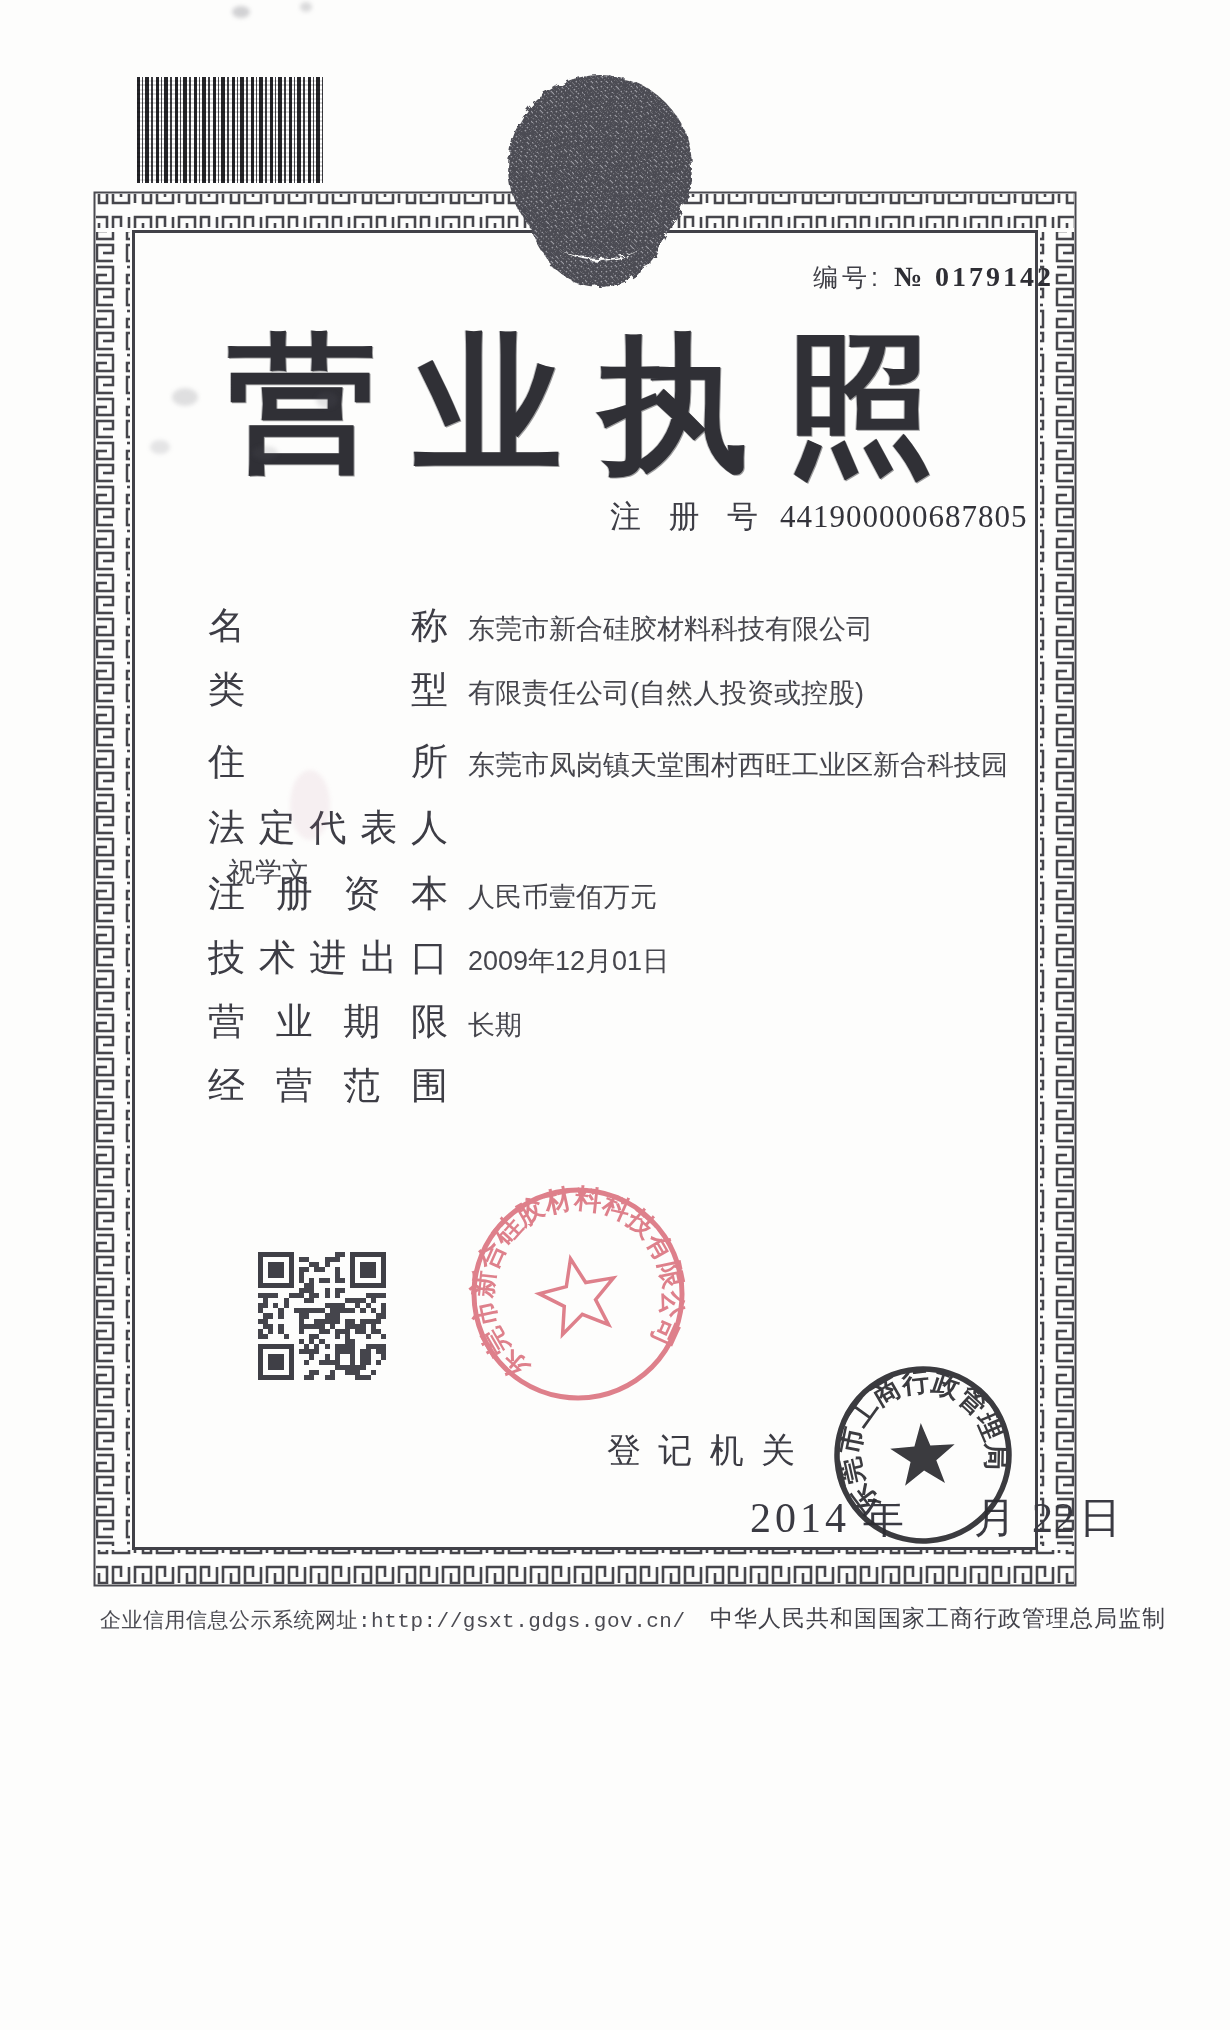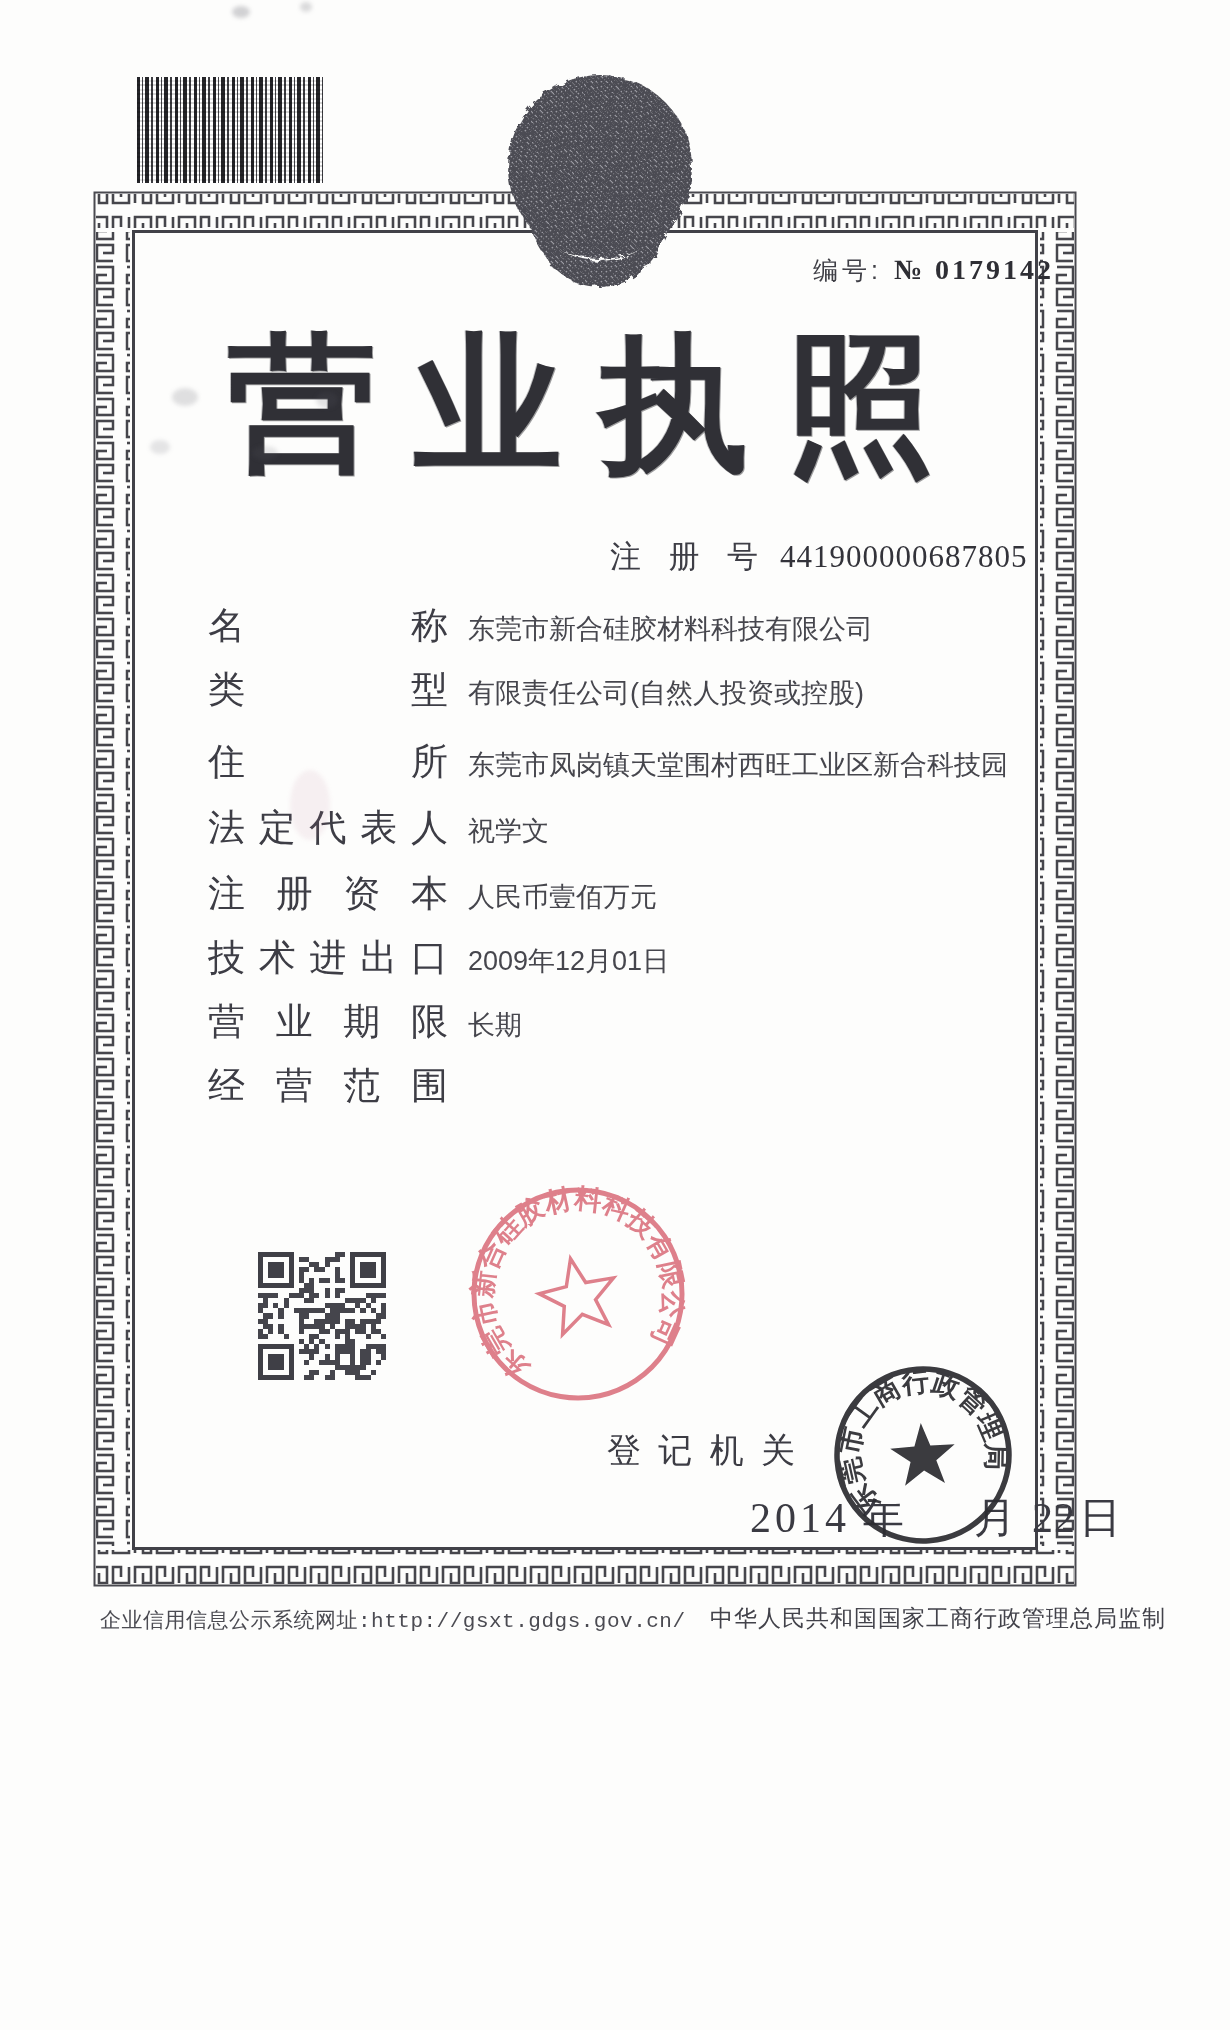--- a/index.html
+++ b/index.html
@@ -21,34 +21,34 @@
         rgba(40,40,46,.85) 5px 6px, rgba(255,255,255,.85) 6px 8px,
         rgba(20,20,24,.9) 8px 12px, rgba(255,255,255,.8) 12px 14px,
         rgba(45,45,50,.9) 14px 16px, rgba(255,255,255,.85) 16px 19px),
       repeating-linear-gradient(0deg,
         rgba(255,255,255,.35) 0 2px, rgba(0,0,0,.12) 2px 4px,
         rgba(255,255,255,.28) 4px 7px, rgba(0,0,0,.18) 7px 9px);
     background-blend-mode:multiply;
     filter:blur(.4px) contrast(1.05);
   }
   
-  .serial{left:813px;top:254px;display:flex;align-items:baseline;gap:12px;}
+  .serial{left:813px;top:261px;display:flex;align-items:baseline;gap:12px;}
   .serial .lbl{font-size:25px;letter-spacing:4px;color:#3f3f46;}
   .serial .num{font-family:"Liberation Serif","DejaVu Serif",serif;font-weight:bold;
     font-size:28px;letter-spacing:3px;color:#2e2e34;}
   
   .title{left:228px;top:330px;width:706px;height:160px;display:flex;
     justify-content:space-between;align-items:flex-start;}
   .title span{
     font-size:148px;line-height:1;font-weight:bold;color:#303036;
     font-family:"Liberation Sans","DejaVu Sans",sans-serif;
     text-shadow:1px 1px 0 rgba(40,40,45,.45), -1px 0 0 rgba(40,40,45,.3);
   }
   
-  .regno{left:610px;top:536px;display:flex;align-items:baseline;}
+  .regno{left:610px;top:496px;display:flex;align-items:baseline;}
   .regno .lbl{width:148px;font-size:31px;color:#3e3e46;
     text-align:justify;text-align-last:justify;}
   .regno .val{margin-left:22px;font-size:31px;letter-spacing:1px;color:#33333a;
     font-family:"Liberation Serif","DejaVu Serif",serif;}
   
   .frow{position:absolute;left:208px;display:flex;align-items:flex-start;}
   .frow .lbl{width:240px;font-size:37px;line-height:1.1;color:#3d3d45;
     text-align:justify;text-align-last:justify;flex:none;font-weight:500;}
   .frow .val{margin-left:20px;font-size:27px;line-height:1.25;color:#46464d;padding-top:7px;}
   .frow.scope .val{font-size:20px;line-height:23.5px;width:565px;padding-top:4px;
@@ -138,21 +138,21 @@
   <div class="val">东莞市新合硅胶材料科技有限公司</div>
 </div>
 <div class="frow" style="top:670px;">
   <div class="lbl">类型</div>
   <div class="val">有限责任公司(自然人投资或控股)</div>
 </div>
 <div class="frow" style="top:742px;">
   <div class="lbl">住所</div>
   <div class="val">东莞市凤岗镇天堂围村西旺工业区新合科技园</div>
 </div>
-<div class="frow" style="top:808px;">
+<div class="frow" style="top:808px;flex-direction:column;">
   <div class="lbl">法定代表人</div>
   <div class="val">祝学文</div>
 </div>
 <div class="frow" style="top:874px;">
   <div class="lbl">注册资本</div>
   <div class="val">人民币壹佰万元</div>
 </div>
 <div class="frow" style="top:938px;">
   <div class="lbl">技术进出口</div>
   <div class="val">2009年12月01日</div>

